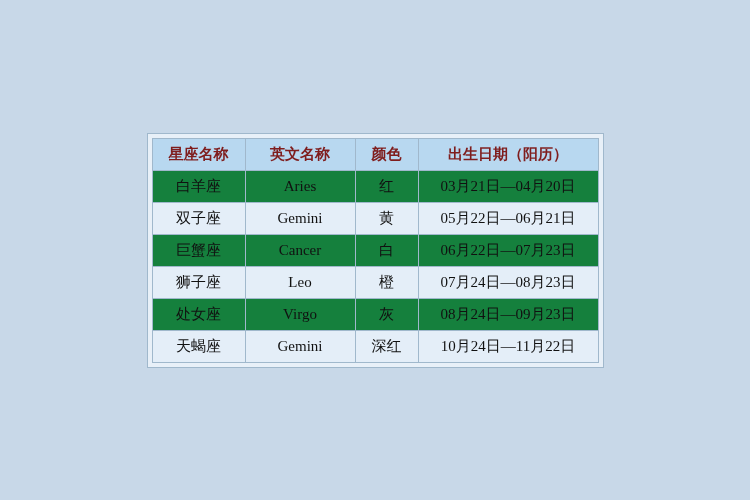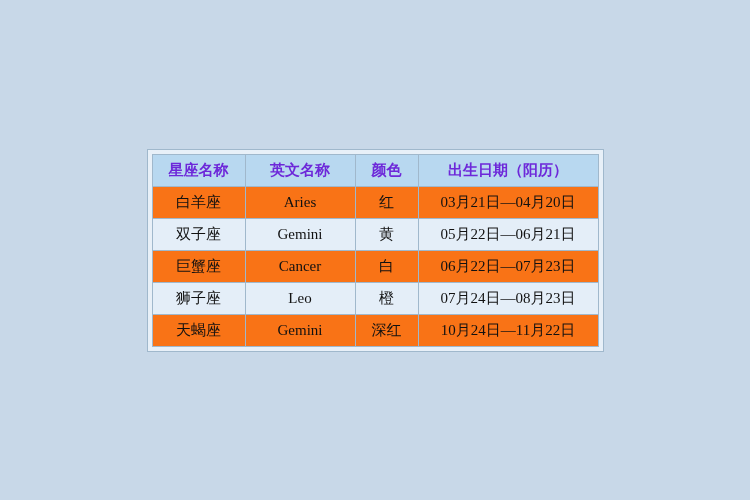--- a/index.html
+++ b/index.html
@@ -32,27 +32,27 @@
     th, td {
       border: 1px solid #a0b8cc;
       padding: 6px 16px;
       text-align: center;
       font-size: 15px;
       white-space: nowrap;
     }
 
     thead th {
       background-color: #b8d8f0;
-      color: #6d28d9;
+      color: #7f1d1d;
       font-weight: bold;
       font-size: 15px;
     }
 
     tbody tr {
-      background-color: #f97316;
+      background-color: #15803d;
     }
 
     tbody tr:nth-child(even) {
       background-color: #e4eef8;
     }
 
     tbody td {
       color: #111;
     }
 
@@ -93,20 +93,26 @@
           <td>白</td>
           <td>06月22日—07月23日</td>
         </tr>
         <tr>
           <td>狮子座</td>
           <td>Leo</td>
           <td>橙</td>
           <td>07月24日—08月23日</td>
         </tr>
         <tr>
+          <td>处女座</td>
+          <td>Virgo</td>
+          <td>灰</td>
+          <td>08月24日—09月23日</td>
+        </tr>
+        <tr>
           <td>天蝎座</td>
           <td>Gemini</td>
           <td>深红</td>
           <td>10月24日—11月22日</td>
         </tr>
       </tbody>
   </table>
 </div>
 
 </body></html>

